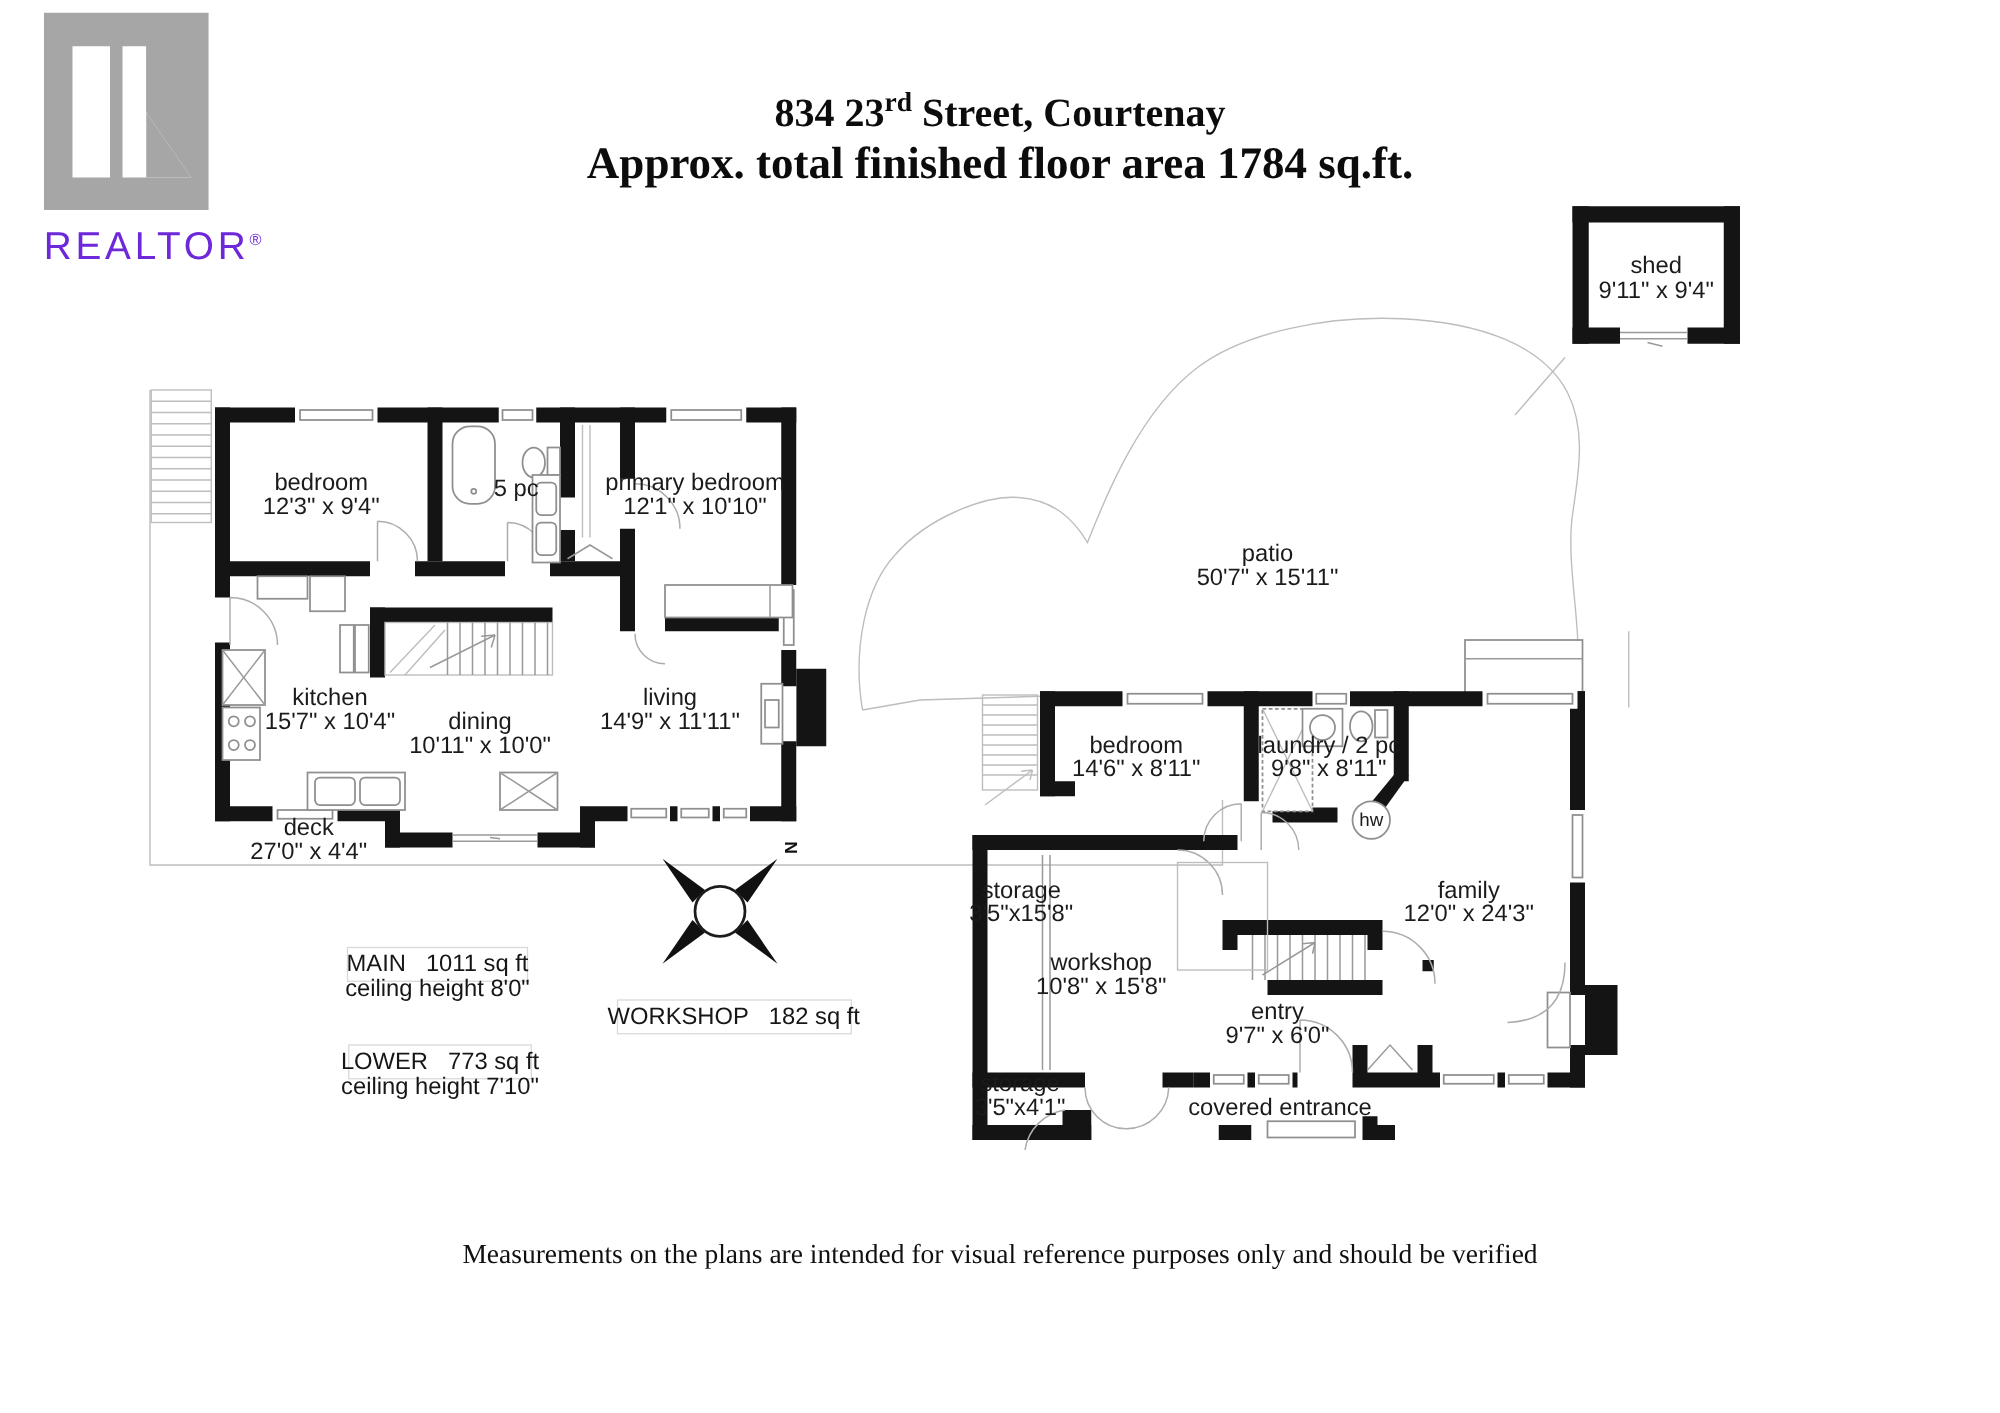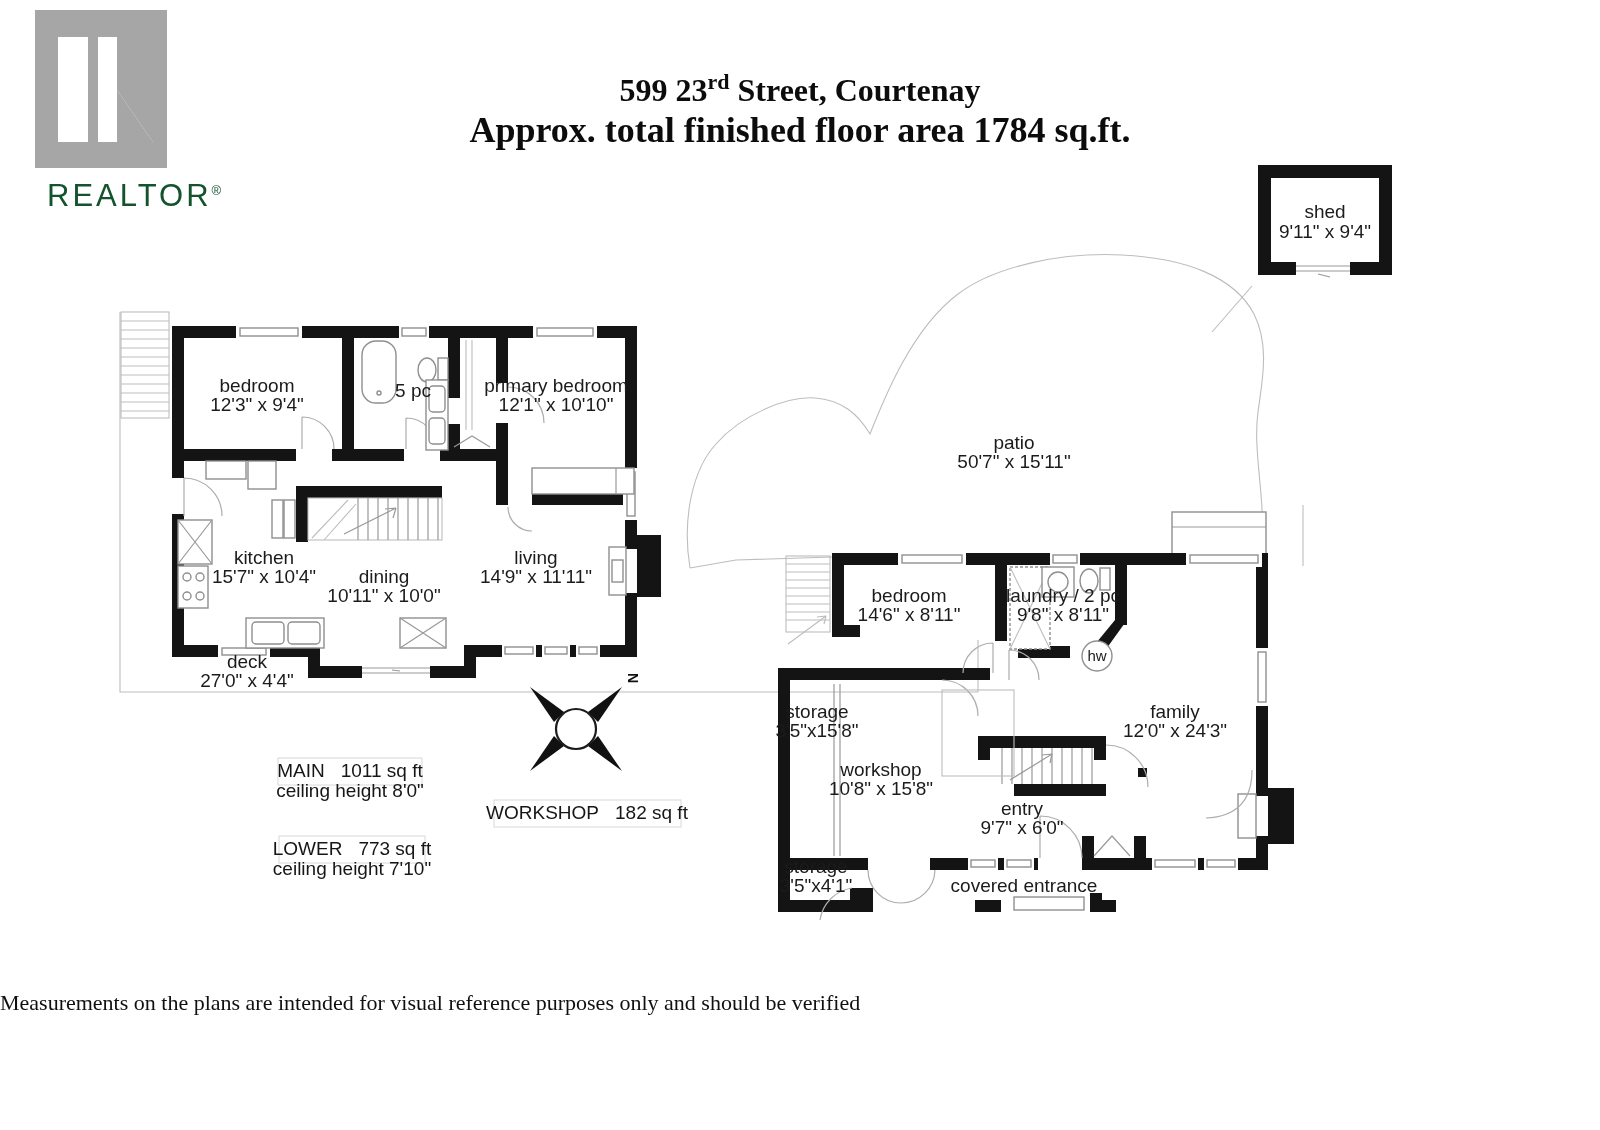--- a/index.html
+++ b/index.html
@@ -1,21 +1,21 @@
 <!DOCTYPE html>
 <html><head>
 <meta charset="utf-8">
 <style>
   html,body{margin:0;padding:0;background:#fff;}
   .page{position:relative;width:1600px;height:1130px;background:#fff;overflow:hidden;
         font-family:"Liberation Sans",sans-serif;}
   
   .logo{position:absolute;left:35px;top:10px;width:140px;}
   .logo-word{font-family:"Liberation Sans",sans-serif;font-size:31px;letter-spacing:3px;
-             color:#14532d;margin-top:4px;font-weight:400;margin-left:12px;}
+             color:#6d28d9;margin-top:4px;font-weight:400;}
   .logo-word sup{font-size:13px;}
   
   .title{position:absolute;left:0;top:62px;width:1600px;text-align:center;
          font-family:"Liberation Serif",serif;font-weight:bold;color:#0c0c0c;}
   .t1{font-size:32px;line-height:40px;}
   .t1 sup{font-size:22px;}
   .t2{font-size:36px;line-height:40px;}
   
   .plan{position:absolute;left:0;top:0;}
   .wall{fill:#141414;stroke:none;}
@@ -26,42 +26,42 @@
   .lite{fill:none;stroke:#bdbdbd;stroke-width:1.1;}
   .arc{fill:none;stroke:#adadad;stroke-width:1.2;}
   .lbl{font:19px "Liberation Sans",sans-serif;fill:#1b1b1b;text-anchor:middle;}
   .lblsm{font:15px "Liberation Sans",sans-serif;fill:#1b1b1b;text-anchor:middle;}
   .sum{font:19px "Liberation Sans",sans-serif;fill:#161616;text-anchor:middle;}
   .sumbox{fill:#ffffff;stroke:#d8d8d8;stroke-width:1;}
   .compass-ring{fill:#ffffff;stroke:#1c1c1c;stroke-width:2.2;}
   .spike{fill:#111111;}
   .north{font:bold 14px "Liberation Sans",sans-serif;fill:#111;text-anchor:middle;}
   
-  .disclaimer{position:absolute;left:0;top:990px;width:1600px;
+  .disclaimer{position:absolute;left:0;top:990px;width:1600px;text-align:center;
               font-family:"Liberation Serif",serif;font-size:22px;color:#101010;}
   .mls{position:absolute;right:8px;top:1157px;font-size:16px;color:#b9b9b9;}
 </style>
 </head>
 <body>
 
 <div class="page">
 
   <div class="logo">
     <svg width="132" height="160" viewBox="0 0 132 160">
       <rect x="0" y="0" width="132" height="158" fill="#a6a6a6"></rect>
       <rect x="23" y="27" width="30" height="105" fill="#ffffff"></rect>
       <polygon points="63,27 82,27 82,80 118,132 63,132" fill="#ffffff"></polygon>
       <path d="M82,27 L96,27 A26,26 0 0 1 96,79 L82,79 Z" fill="#a6a6a6"></path>
       <polygon points="82,80 118,132 82,132" fill="#a6a6a6"></polygon>
     </svg>
     <div class="logo-word"><span>REALTOR</span><sup>®</sup></div>
   </div>
 
   <div class="title">
-    <div class="t1"><span>599 23</span><sup>rd</sup><span> Street, Courtenay</span></div>
+    <div class="t1"><span>834 23</span><sup>rd</sup><span> Street, Courtenay</span></div>
     <div class="t2">Approx. total finished floor area 1784 sq.ft.</div>
   </div>
 
   <svg class="plan" width="1600" height="1130" viewBox="0 0 1600 1130">
 
     <g>
       <path class="lite" d="M120 312 V692 H978 V640"></path>
     </g>
     <g>
       <path class="lite" d="M690 568 C682 520 692 470 716 444 C742 414 788 396 815 398 C842 400 858 414 870 434 C882 404 910 330 958 294 C995 266 1062 252 1122 255 C1184 258 1234 276 1254 314 C1270 346 1262 382 1258 412 C1254 440 1260 475 1262 508 L1263 552"></path>

